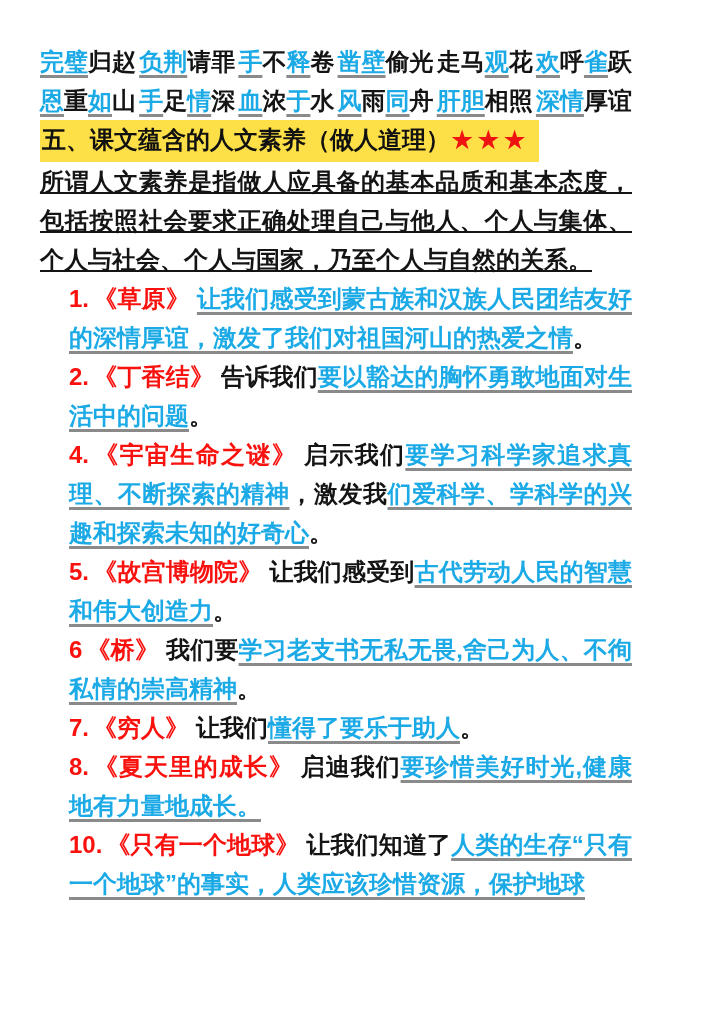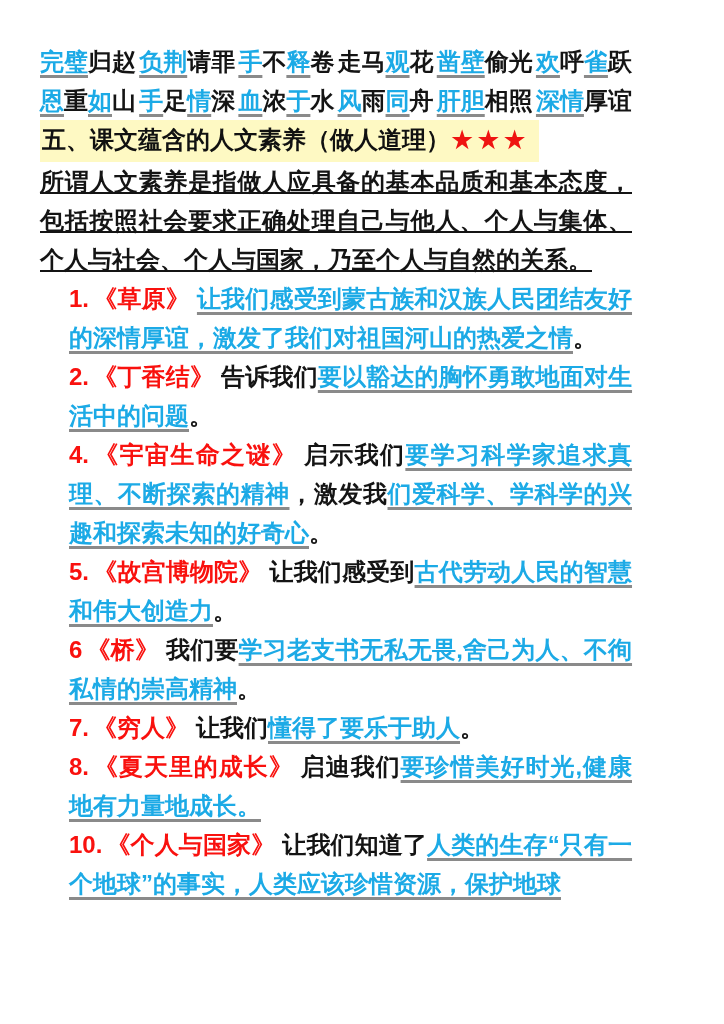--- a/index.html
+++ b/index.html
@@ -28,21 +28,21 @@
     text-decoration: underline;
     text-decoration-color: #8a8a8a;
     text-decoration-thickness: 3px;
     text-underline-offset: 5px;
   }
   .seg-black { color: #141414; text-decoration: none; }
   
   .heading-line { margin: 0; }
   .heading-highlight {
     display: inline-block;
-    background: #fef9c3;
+    background: #fde047;
     font-weight: 700;
     color: #111111;
     padding: 0 10px 2px 2px;
   }
   .heading-stars {
     color: #ef1411;
     letter-spacing: 2px;
     font-size: 27px;
     vertical-align: -1px;
   }
@@ -71,22 +71,22 @@
 </head>
 <body>
 
 <div class="page">
 
   <div id="idiom-rows">
       <div class="idiom-row">
         <span><span class="seg-blue">完璧</span><span class="seg-black">归赵</span></span>
         <span><span class="seg-blue">负荆</span><span class="seg-black">请罪</span></span>
         <span><span class="seg-blue">手</span><span class="seg-black">不</span><span class="seg-blue">释</span><span class="seg-black">卷</span></span>
+        <span><span class="seg-blue">凿壁</span><span class="seg-black">偷光</span></span>
         <span><span class="seg-black">走马</span><span class="seg-blue">观</span><span class="seg-black">花</span></span>
-        <span><span class="seg-blue">凿壁</span><span class="seg-black">偷光</span></span>
         <span><span class="seg-blue">欢</span><span class="seg-black">呼</span><span class="seg-blue">雀</span><span class="seg-black">跃</span></span>
       </div>
       <div class="idiom-row">
         <span><span class="seg-blue">恩</span><span class="seg-black">重</span><span class="seg-blue">如</span><span class="seg-black">山</span></span>
         <span><span class="seg-blue">手</span><span class="seg-black">足</span><span class="seg-blue">情</span><span class="seg-black">深</span></span>
         <span><span class="seg-blue">血</span><span class="seg-black">浓</span><span class="seg-blue">于</span><span class="seg-black">水</span></span>
         <span><span class="seg-blue">风</span><span class="seg-black">雨</span><span class="seg-blue">同</span><span class="seg-black">舟</span></span>
         <span><span class="seg-blue">肝胆</span><span class="seg-black">相照</span></span>
         <span><span class="seg-blue">深情</span><span class="seg-black">厚谊</span></span>
       </div>
@@ -99,16 +99,16 @@
   <p class="intro">所谓人文素养是指做人应具备的基本品质和基本态度，包括按照社会要求正确处理自己与他人、个人与集体、个人与社会、个人与国家，乃至个人与自然的关系。</p>
 
   <div id="items">
       <div class="item"><span class="item-num">1.</span><span class="item-title">《草原》</span><span class="seg-blue">让我们感受到蒙古族和汉族人民团结友好的深情厚谊，激发了我们对祖国河山的热爱之情</span><span class="seg-black">。</span></div>
       <div class="item"><span class="item-num">2.</span><span class="item-title">《丁香结》</span><span class="seg-black">告诉我们</span><span class="seg-blue">要以豁达的胸怀勇敢地面对生活中的问题</span><span class="seg-black">。</span></div>
       <div class="item"><span class="item-num">4.</span><span class="item-title">《宇宙生命之谜》</span><span class="seg-black">启示我们</span><span class="seg-blue">要学习科学家追求真理、不断探索的精神</span><span class="seg-black">，激发我</span><span class="seg-blue">们爱科学、学科学的兴趣和探索未知的好奇心</span><span class="seg-black">。</span></div>
       <div class="item"><span class="item-num">5.</span><span class="item-title">《故宫博物院》</span><span class="seg-black">让我们感受到</span><span class="seg-blue">古代劳动人民的智慧和伟大创造力</span><span class="seg-black">。</span></div>
       <div class="item"><span class="item-num">6</span><span class="item-title">《桥》</span><span class="seg-black">我们要</span><span class="seg-blue">学习老支书无私无畏,舍己为人、不徇私情的崇高精神</span><span class="seg-black">。</span></div>
       <div class="item"><span class="item-num">7.</span><span class="item-title">《穷人》</span><span class="seg-black">让我们</span><span class="seg-blue">懂得了要乐于助人</span><span class="seg-black">。</span></div>
       <div class="item"><span class="item-num">8.</span><span class="item-title">《夏天里的成长》</span><span class="seg-black">启迪我们</span><span class="seg-blue">要珍惜美好时光,健康地有力量地成长。</span></div>
-      <div class="item"><span class="item-num">10.</span><span class="item-title">《个人与国家》</span><span class="seg-black">让我们知道了</span><span class="seg-blue">人类的生存“只有一个地球”的事实，人类应该珍惜资源，保护地球</span></div>
+      <div class="item"><span class="item-num">10.</span><span class="item-title">《只有一个地球》</span><span class="seg-black">让我们知道了</span><span class="seg-blue">人类的生存“只有一个地球”的事实，人类应该珍惜资源，保护地球</span></div>
     </div>
 
 </div>
 
 </body></html>

